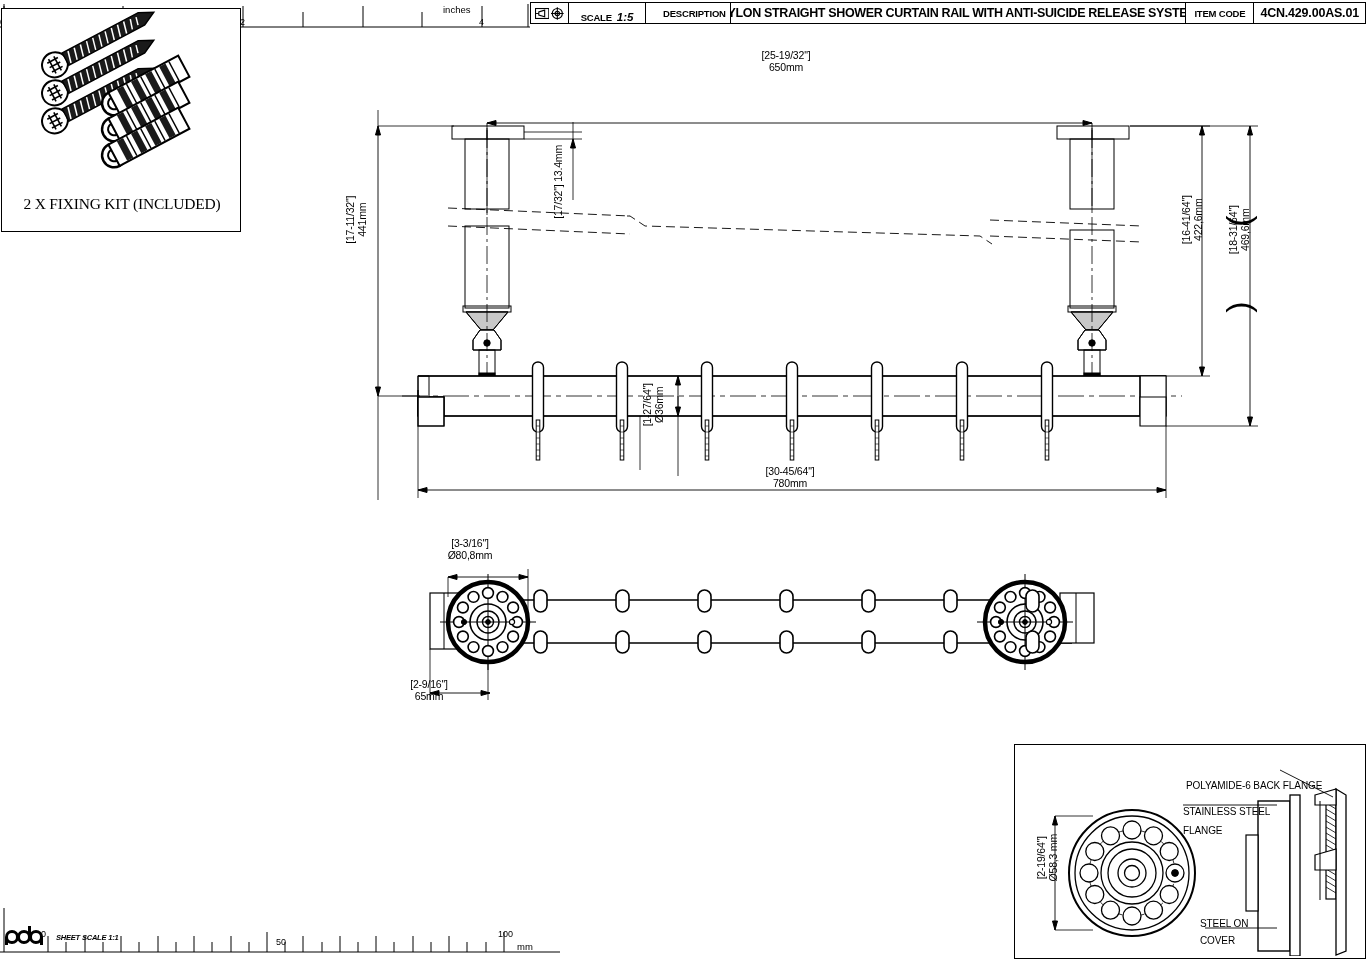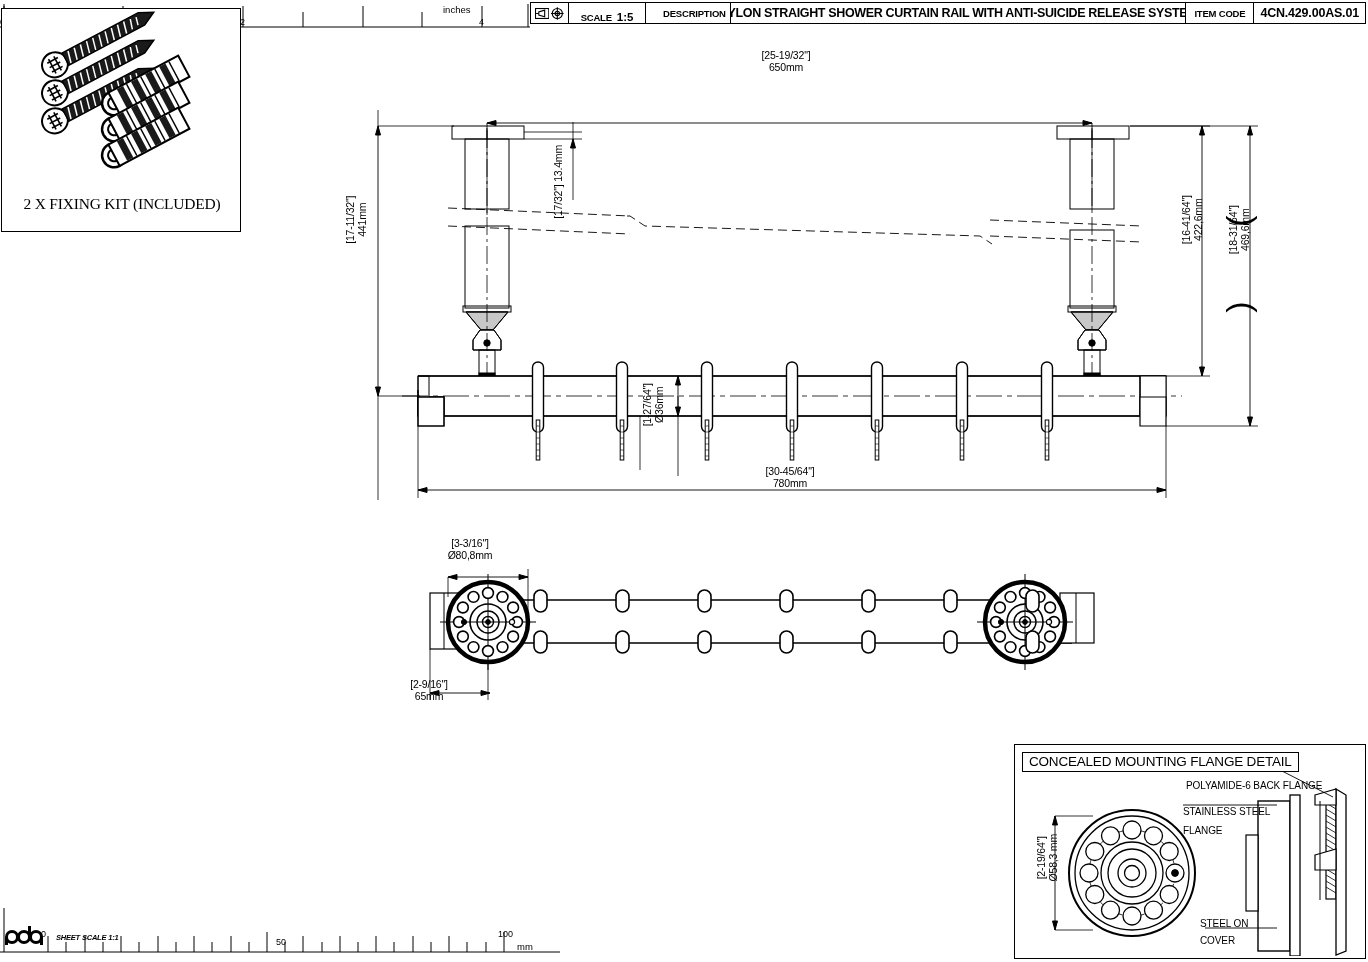--- a/index.html
+++ b/index.html
@@ -26,21 +26,21 @@
   }
   .tb-cell {
     display: flex; align-items: center; justify-content: center;
     border-right: 1.3px solid #000;
     padding: 0 4px;
     white-space: nowrap;
     overflow: hidden;
   }
   .tb-cell:last-child { border-right: none; }
   .tb-label { font-size: 9.5px; font-weight: 700; letter-spacing: -0.2px; }
-  .tb-scale-val { font-size: 11.5px; font-weight: 700; margin-left: 5px; }
+  .tb-scale-val { font-size: 11.5px; font-weight: 700; margin-left: 5px; font-style: italic; }
   .tb-desc-main {
     font-size: 12.5px; font-weight: 700; letter-spacing: -0.35px;
   }
   .tb-item-val { font-size: 12.5px; font-weight: 700; letter-spacing: -0.2px; }
   #proj-symbol { width: 40px; display: flex; align-items: center; justify-content: center; gap: 2px; }
 
   
   #top-ruler { left: 0; top: 2px; width: 530px; height: 26px; }
   #bottom-ruler { left: 0; top: 908px; width: 560px; height: 52px; }
   .ruler-num { position: absolute; font-size: 9px; font-family: "Liberation Sans", sans-serif; }
@@ -608,21 +608,20 @@
         <path d="M300 50 L321 44 L321 60 L300 60 Z" fill="#fff" stroke-width="1.2"></path>
         <path d="M300 110 L321 104 L321 125 L300 125 Z" fill="#fff" stroke-width="1.2"></path>
         <line x1="305" y1="56" x2="305" y2="155" stroke-width="1"></line>
 
         <line x1="265" y1="25" x2="318" y2="52" stroke-width="0.9"></line>
         <line x1="168" y1="60" x2="262" y2="60" stroke-width="0.9"></line>
         <line x1="190" y1="183" x2="262" y2="183" stroke-width="0.9"></line>
       </g>
     </svg>
   </div>
-  <div id="detail-title">CONCEALED MOUNTING FLANGE DETAIL</div>
 
   <div class="dim-txt dim-vert" style="left:1000px; top:846px; width:96px;">
     <div>[2-19/64"]</div>
     <div>Ø58,3 mm</div>
   </div>
 
   <div class="note-txt" style="left:1186px; top:780px;">POLYAMIDE-6 BACK FLANGE</div>
   <div class="note-txt" style="left:1183px; top:806px;">STAINLESS STEEL</div>
   <div class="note-txt" style="left:1183px; top:825px;">FLANGE</div>
   <div class="note-txt" style="left:1200px; top:918px;">STEEL ON</div>

